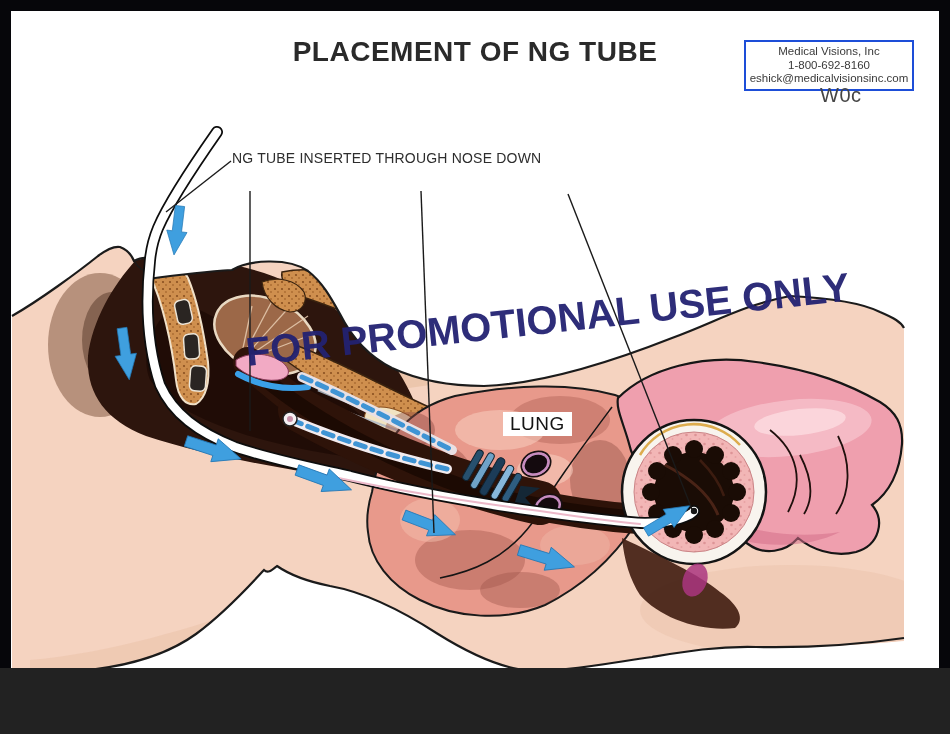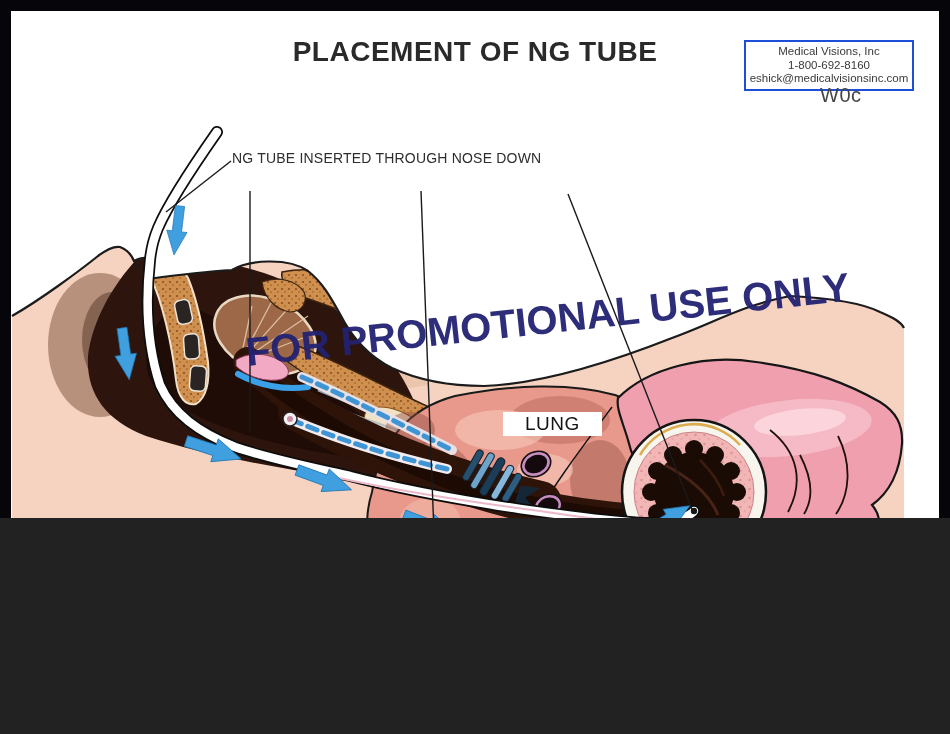--- a/index.html
+++ b/index.html
@@ -1,25 +1,25 @@
 <!DOCTYPE html>
 <html><head>
 <meta charset="utf-8">
 <style>
   html,body{margin:0;padding:0;background:#222;}
-  #page{position:relative;width:950px;height:518px;background:#fff;overflow:hidden;
+  #page{position:relative;width:950px;height:668px;background:#fff;overflow:hidden;
         font-family:"Liberation Sans", sans-serif;}
   .abs{position:absolute;}
   #title{left:0;right:0;top:36px;text-align:center;font-size:28px;font-weight:bold;
          letter-spacing:.5px;color:#2a2a2a;}
   #infobox{left:744px;top:40px;width:164px;border:2px solid #1d4ed8;background:#fff;
            padding:3px 1px;text-align:center;font-size:11.5px;line-height:13.5px;color:#3a3a3a;}
   #code{left:820px;top:84px;font-size:20px;color:#454545;letter-spacing:.5px;}
   #annotation{left:232px;top:147px;font-size:14px;line-height:23px;color:#2d2d2d;letter-spacing:.2px;white-space:nowrap;}
-  #lunglabel{left:503px;top:412px;background:#fff;padding:1px 22px;font-size:19px;color:#141414;letter-spacing:.5px;}
+  #lunglabel{left:503px;top:412px;background:#fff;padding:1px 7px;font-size:19px;color:#141414;letter-spacing:.5px;}
   #watermark{left:246px;top:330px;font-size:40px;font-weight:bold;color:#232272;white-space:nowrap;
              transform:rotate(-6.2deg);transform-origin:left center;line-height:44px;opacity:.95;}
   #copyright{left:756px;top:670px;font-size:7px;color:#2e2e2e;letter-spacing:.1px;white-space:nowrap;}
   svg{position:absolute;left:0;top:0;}
 </style>
 </head>
 <body>
 
 <div id="page">
 

